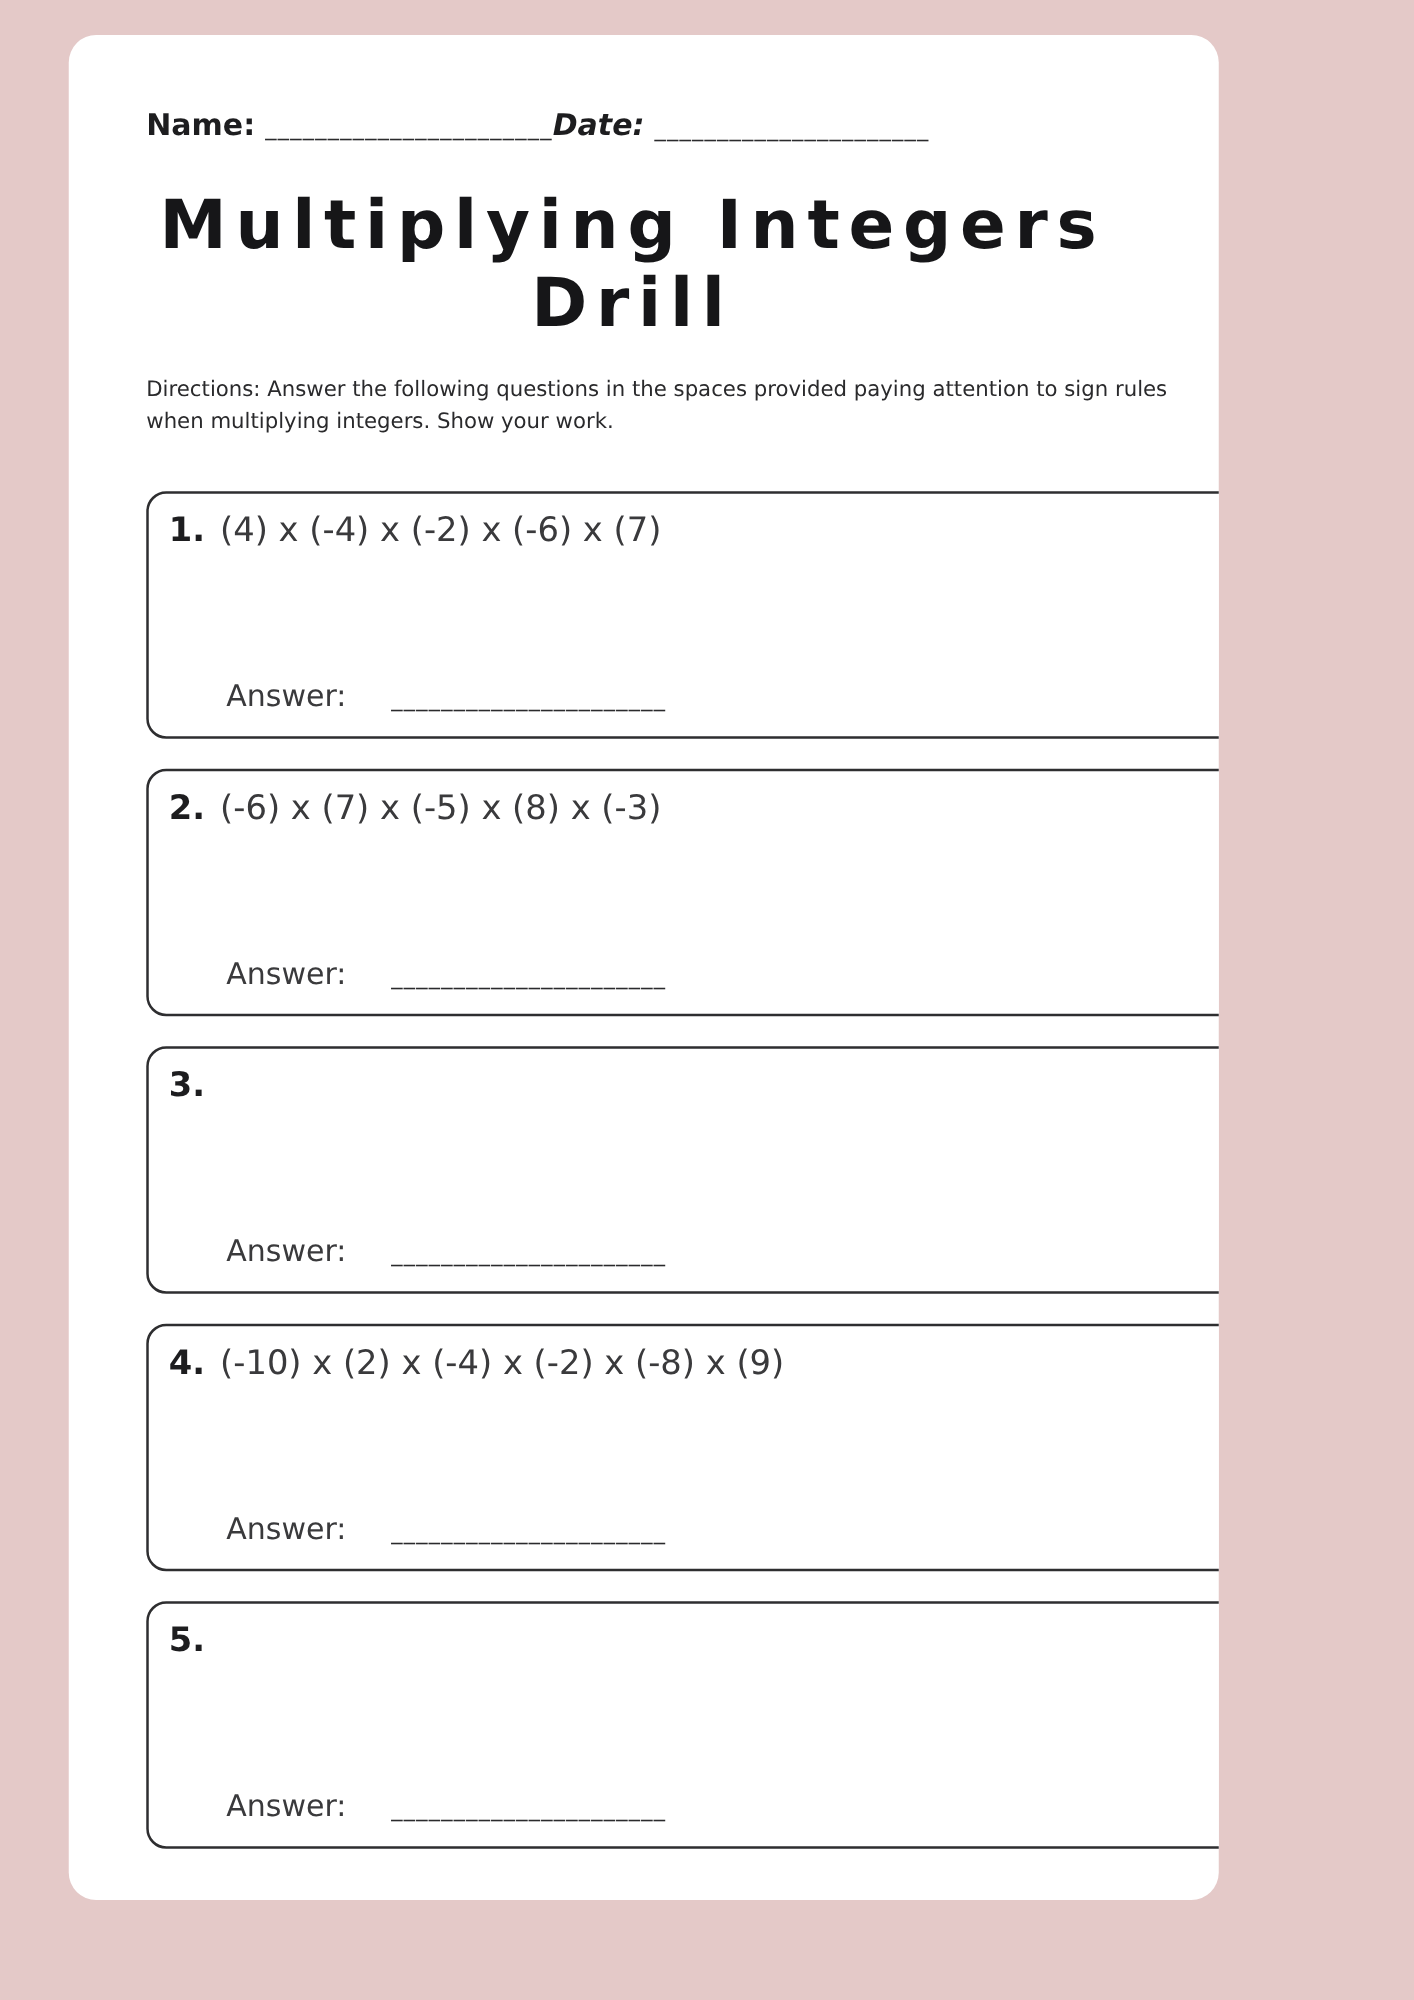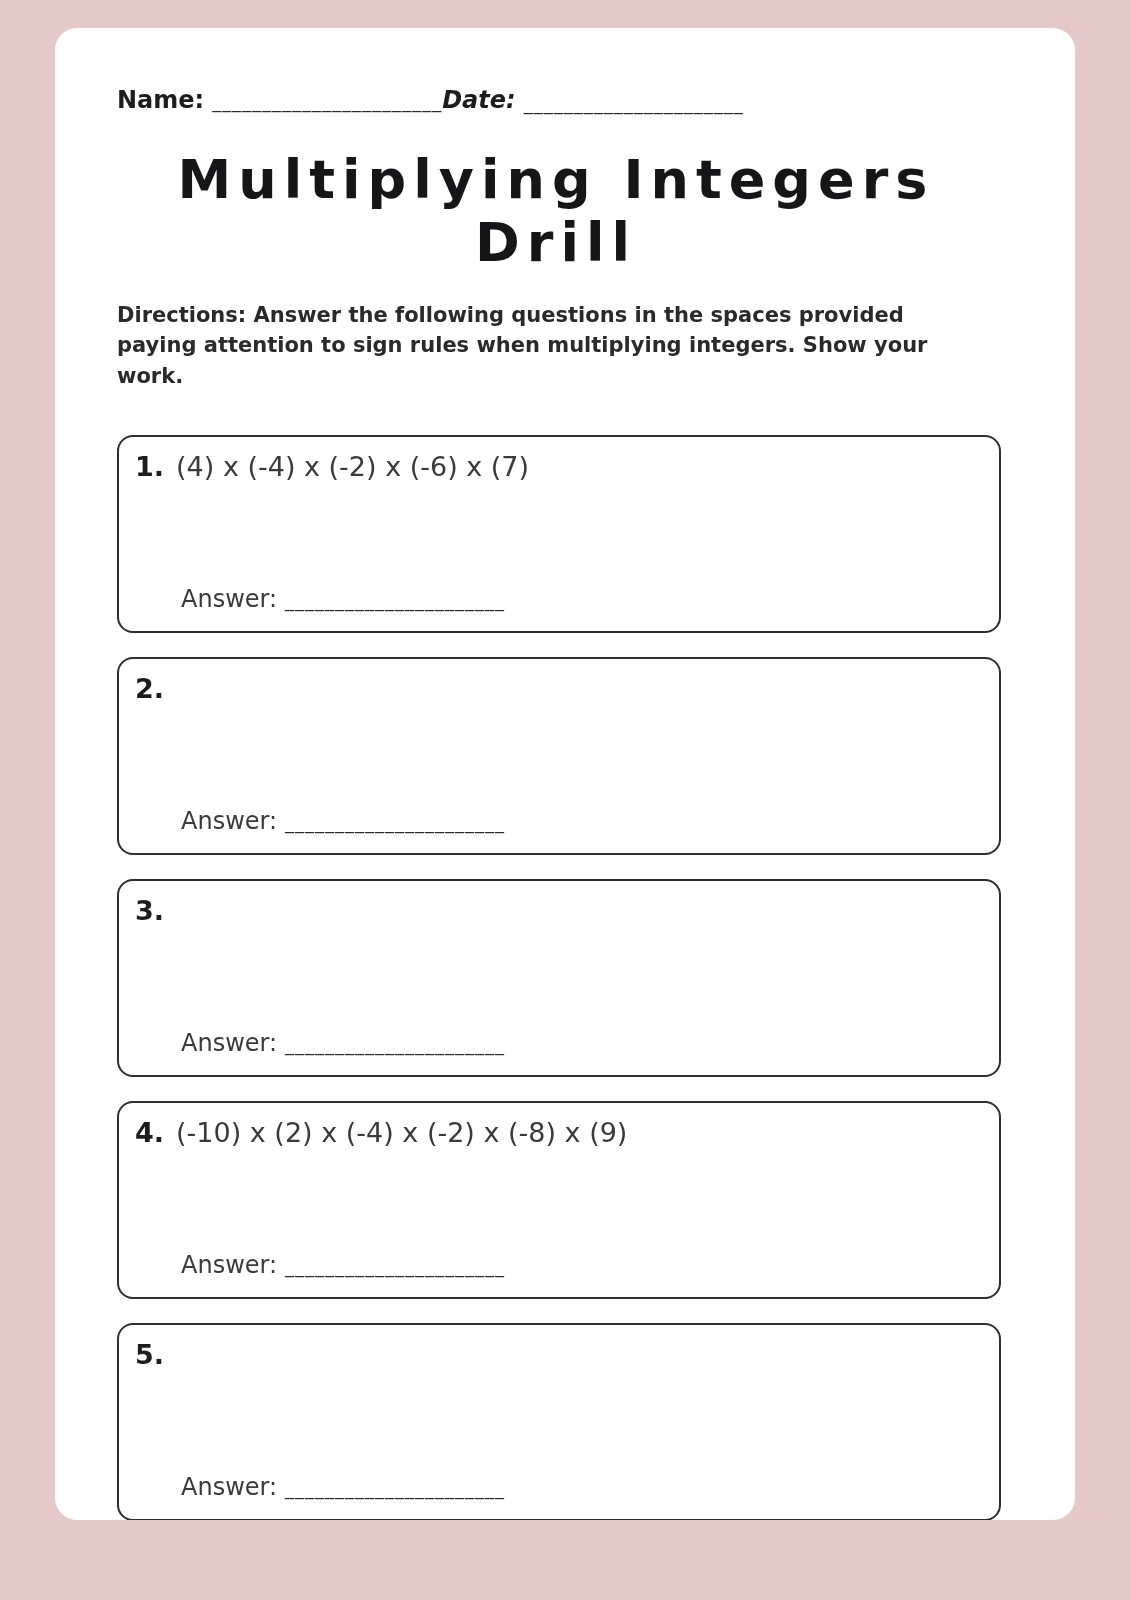--- a/index.html
+++ b/index.html
@@ -9,21 +9,21 @@
     font-family: "DejaVu Sans", "Liberation Sans", sans-serif;
   }
   body {
     background: #e4c9c8;
     position: relative;
   }
   .page {
     position: absolute;
     left: 55px;
     top: 28px;
-    width: 1020px;
+    width: 920px;
     height: 1492px;
     background: #ffffff;
     border-radius: 22px;
     padding: 58px 80px 0 62px;
     overflow: hidden;
   }
   .topline {
     display: flex;
     align-items: baseline;
     font-size: 24px;
@@ -52,23 +52,23 @@
     margin-top: 34px;
     text-align: center;
     font-size: 54px;
     font-weight: bold;
     letter-spacing: 7px;
     color: #161618;
   }
   .directions {
     margin-top: 26px;
     width: 830px;
-    font-size: 21px;
+    font-size: 17px;
     line-height: 1.45;
-    font-weight: bold;
+    font-weight: normal;
     color: #2a2a2c;
   }
   .question-box {
     margin-top: 24px;
     width: 884px;
     height: 198px;
     border: 2px solid #2e2e30;
     border-radius: 16px;
     padding: 14px 20px 18px 16px;
     display: flex;
@@ -87,20 +87,21 @@
     font-weight: bold;
     color: #1d1d1f;
     margin-right: 12px;
   }
   .answer-row {
     margin-left: 46px;
     font-size: 24px;
     color: #3a3a3c;
     display: flex;
     align-items: baseline;
+    gap: 28px;
   }
   .answer-label { margin-right: 8px; }
 </style>
 </head>
 <body>
 
 <div class="page">
 
   <div class="topline">
     <span class="name-field">
@@ -124,20 +125,21 @@
     </div>
     <div class="answer-row">
       <span class="answer-label">Answer:</span>
       <span class="blank-line">______________________</span>
     </div>
   </div>
 
   <div class="question-box">
     <div class="q-line">
       <span class="q-number">2.</span>
+      <span class="q-expression">(-6) x (7) x (-5) x (8) x (-3)</span>
     </div>
     <div class="answer-row">
       <span class="answer-label">Answer:</span>
       <span class="blank-line">______________________</span>
     </div>
   </div>
 
   <div class="question-box">
     <div class="q-line">
       <span class="q-number">3.</span>

